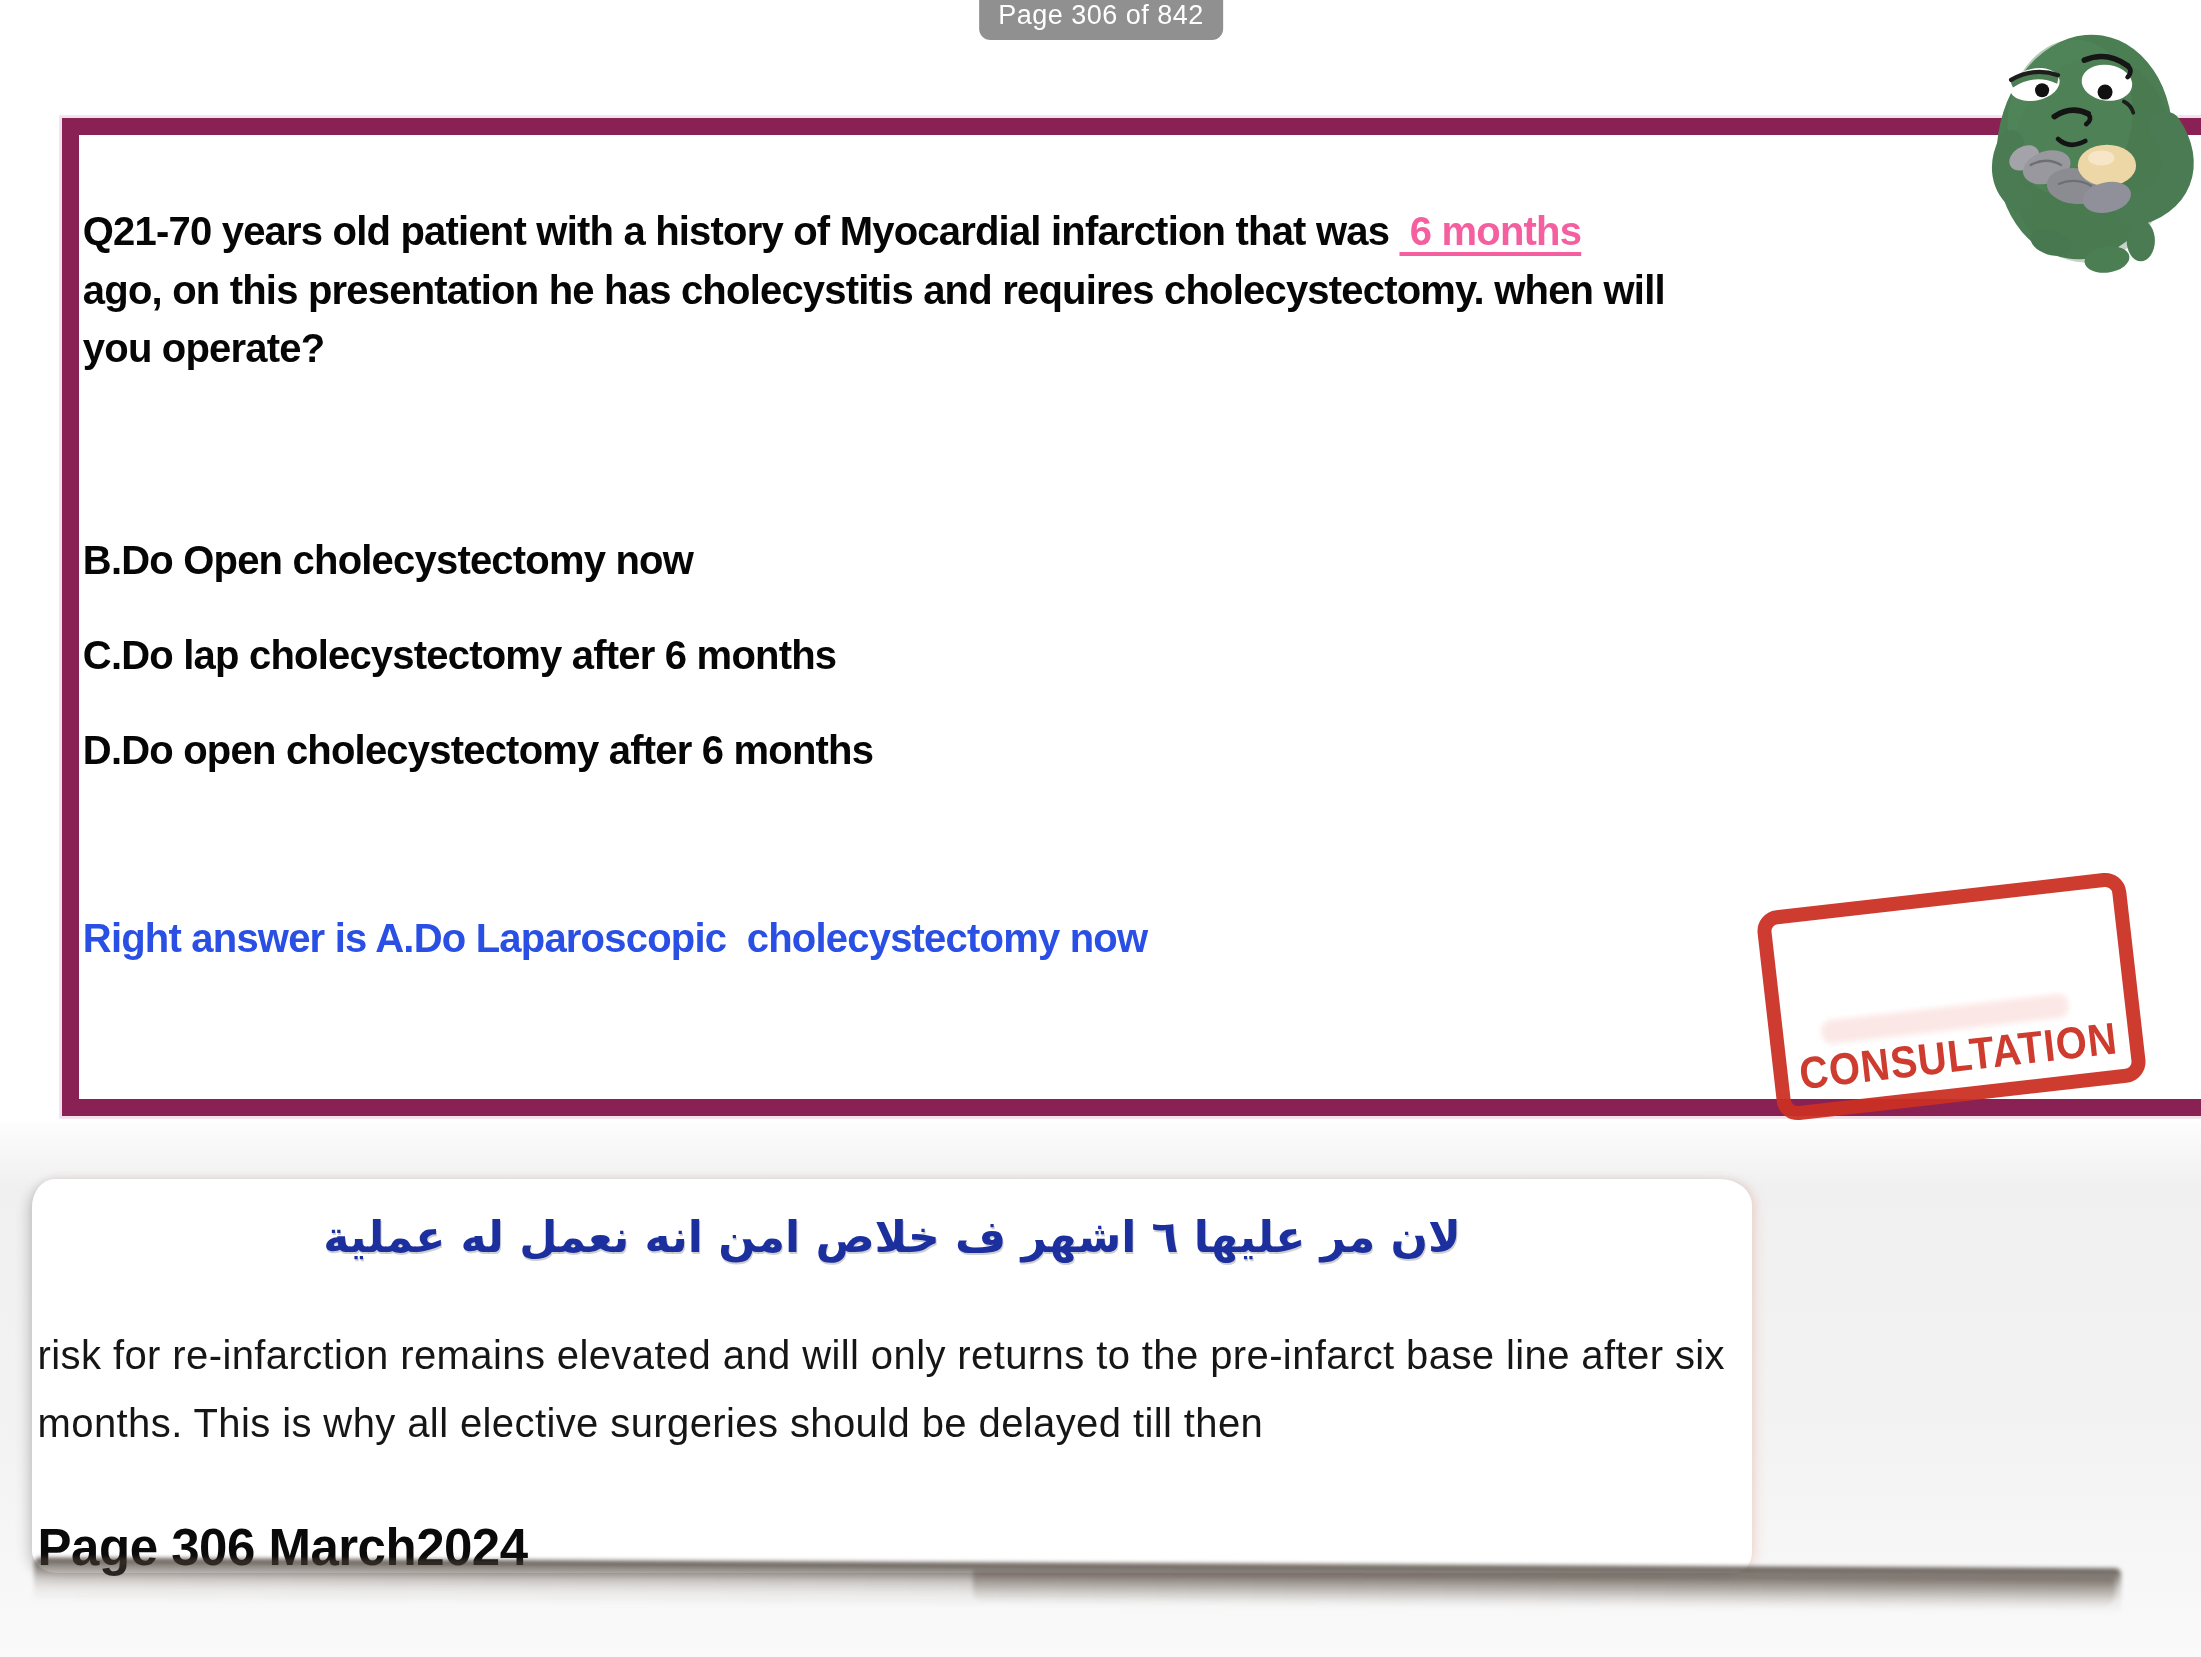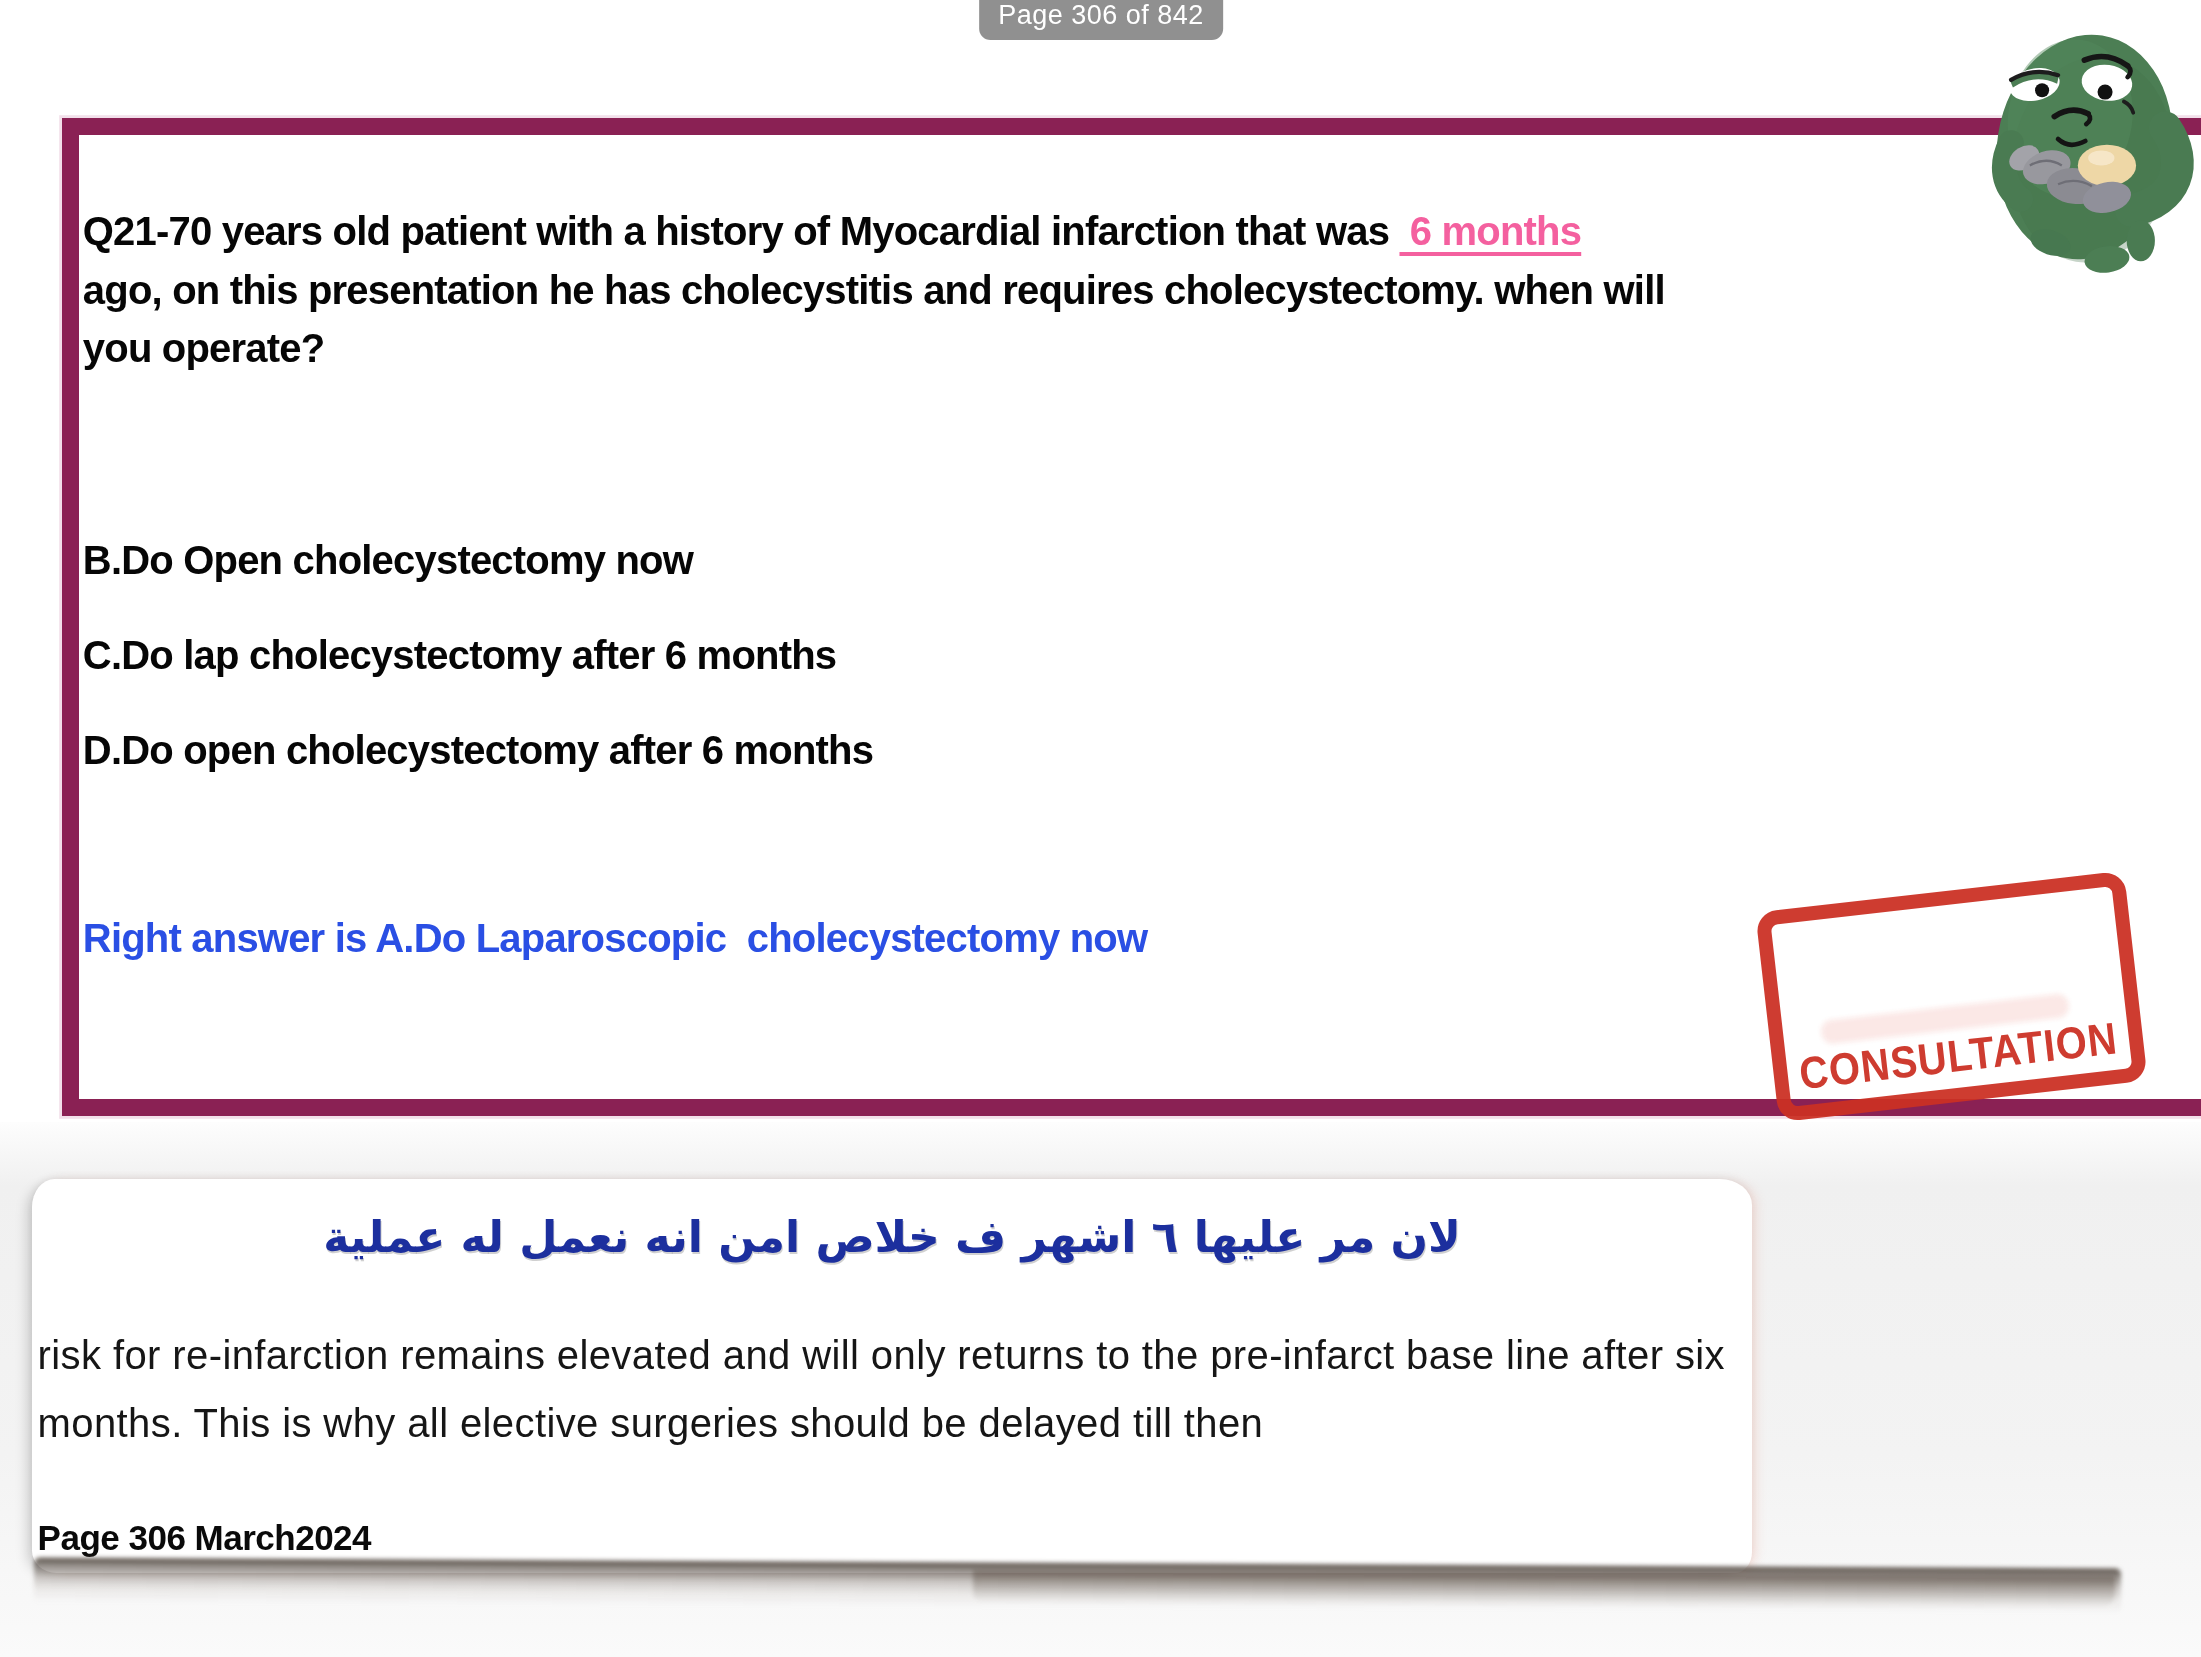--- a/index.html
+++ b/index.html
@@ -97,21 +97,21 @@
   }
   .expl-line{
     position:absolute;left:5.6px;right:19px;
     font-size:40px;font-weight:400;letter-spacing:0.4px;
     color:#161616;line-height:47px;white-space:pre;
   }
   .expl-line1{top:153px;}
   .expl-line2{top:221px;}
   .paper-footer{
     position:absolute;left:5.6px;top:339px;
-    font-size:35px;font-weight:bold;letter-spacing:-0.5px;
+    font-size:51px;font-weight:bold;letter-spacing:-0.5px;
     color:#0a0a0a;white-space:pre;
   }
   
   .paper-tear{
     position:absolute;left:34px;top:1563px;width:2087px;height:45px;
     background:linear-gradient(180deg,
       rgba(66,56,47,0.88) 0%,rgba(66,56,47,0.55) 18%,
       rgba(110,98,88,0.30) 45%,rgba(140,128,118,0.12) 70%,
       rgba(150,140,130,0) 100%);
     filter:blur(1.9px);

